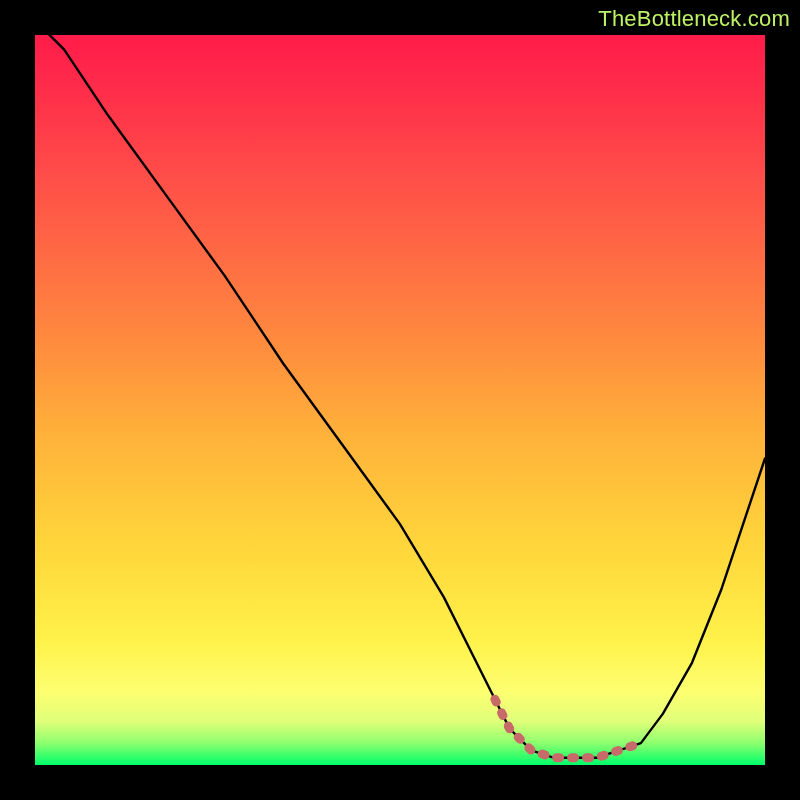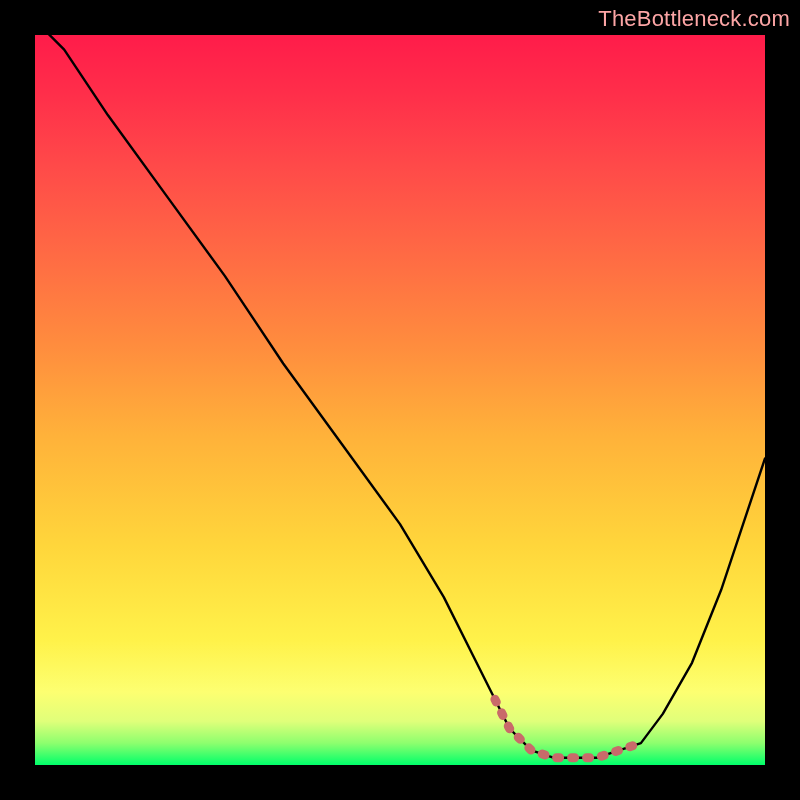--- a/index.html
+++ b/index.html
@@ -14,21 +14,21 @@
   .frame {
     position: relative;
     width: 800px;
     height: 800px;
     background: #000;
   }
   .attribution {
     position: absolute;
     top: 6px;
     right: 10px;
-    color: #fca5a5;
+    color: #bef264;
     font-size: 22px;
     font-weight: 500;
     letter-spacing: 0.2px;
   }
   .plot-box {
     position: absolute;
     left: 35px;
     top: 35px;
     width: 730px;
     height: 730px;

